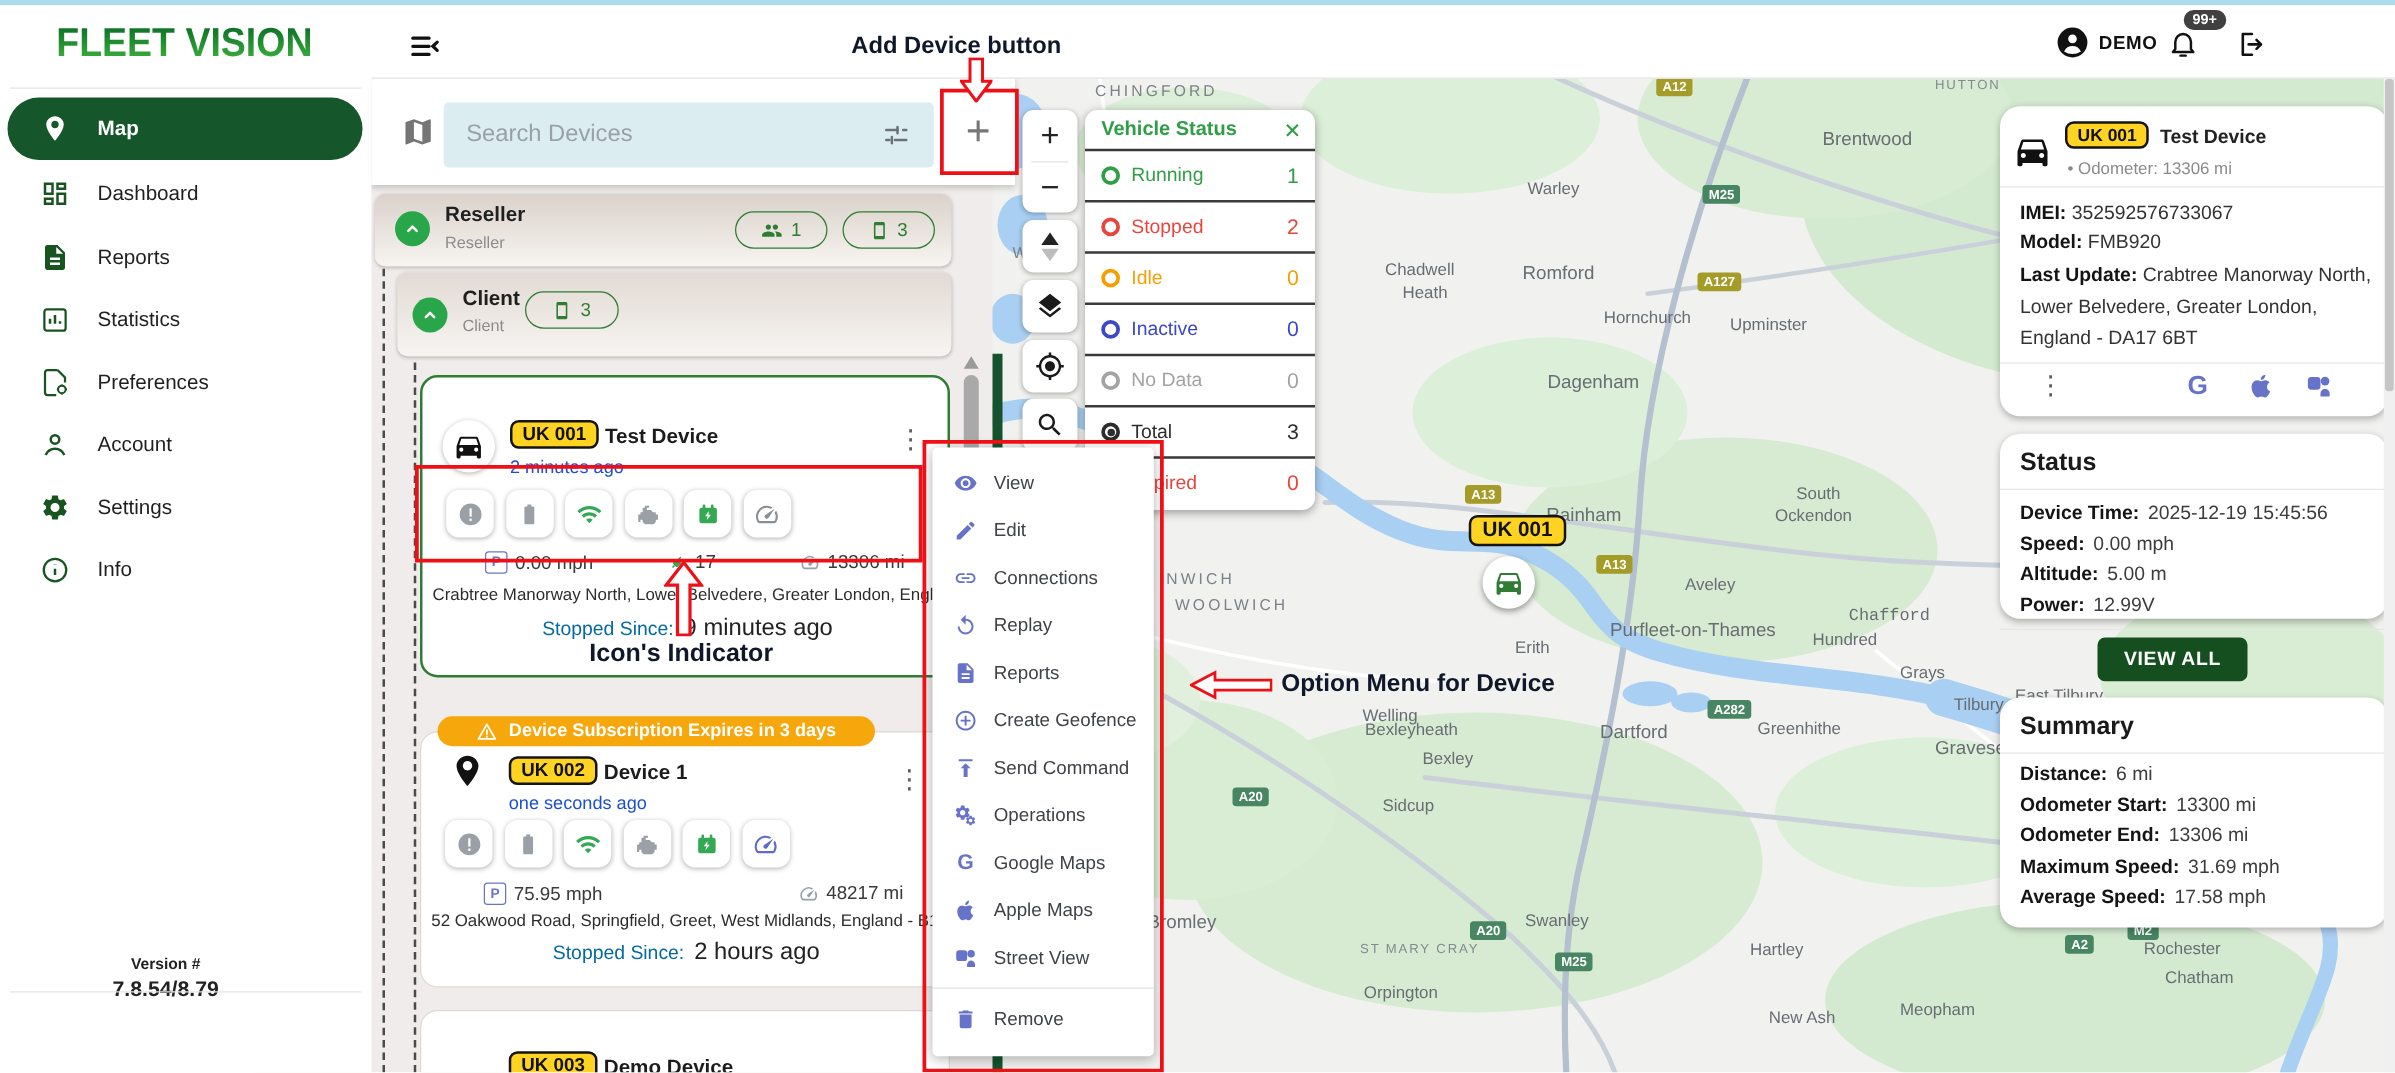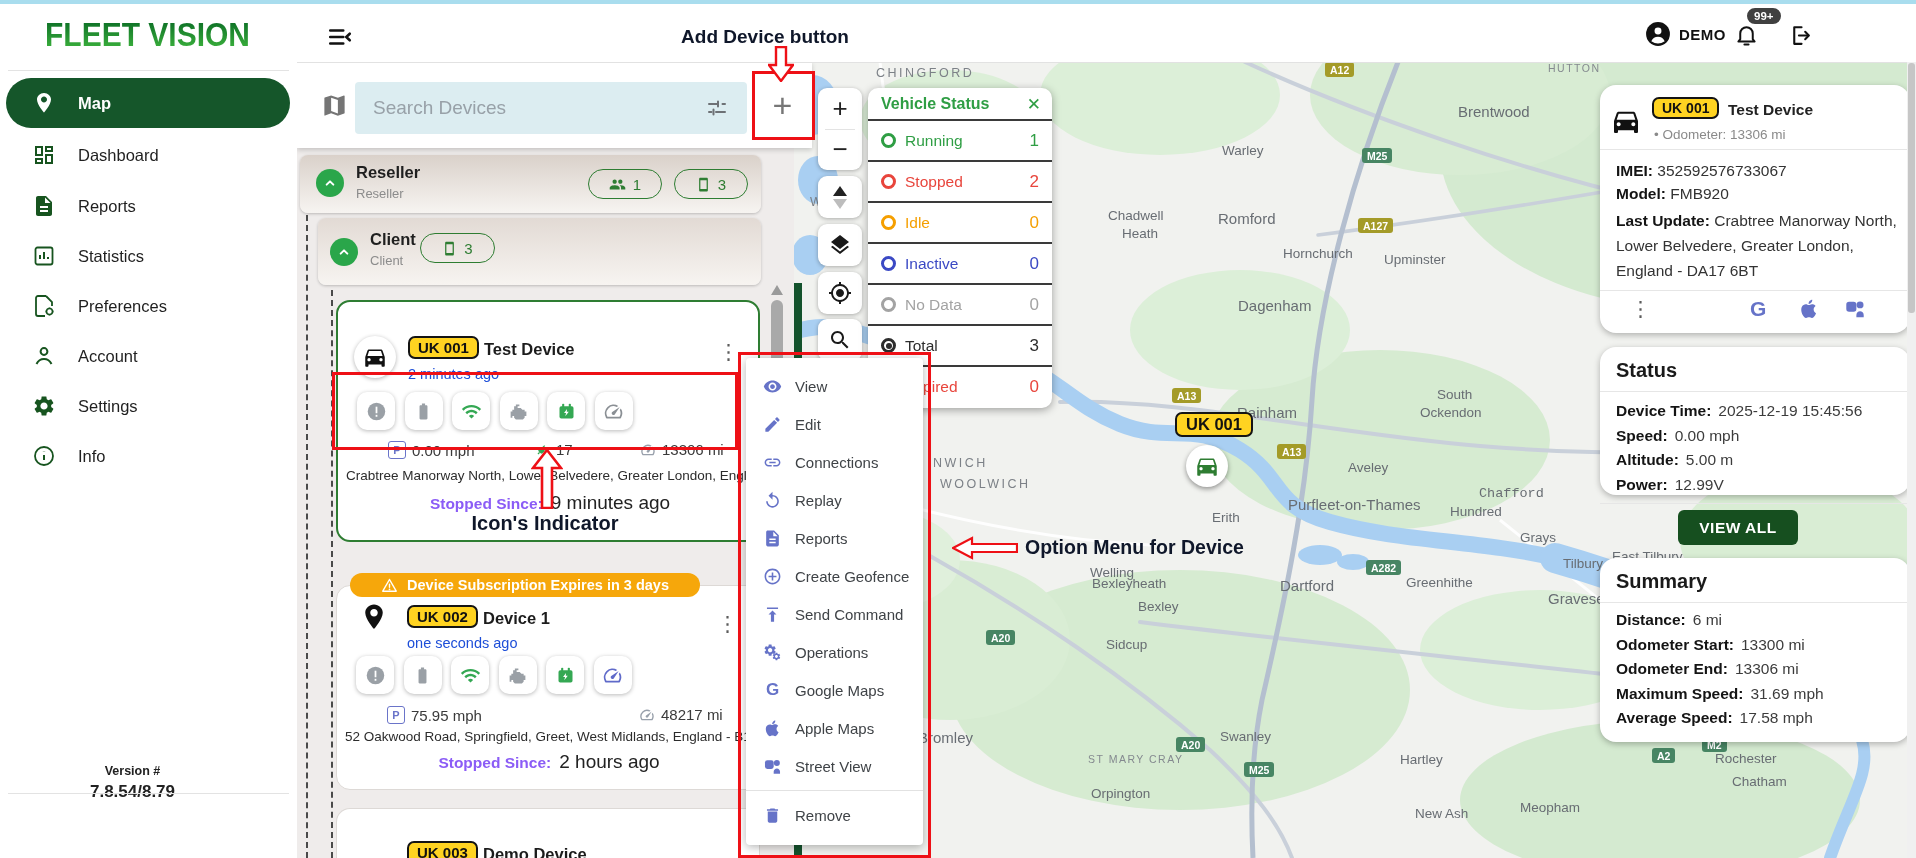--- a/index.html
+++ b/index.html
@@ -47,21 +47,21 @@
   .devname{font-weight:700;font-size:16.5px;color:#1c1c1c;}
   .devtime{font-size:14.5px;color:#1d4ed8;}
   .kebab{font-size:21px;color:#5c5c5c;line-height:16px;cursor:pointer;}
   .chip{width:38px;height:38px;background:#fff;border-radius:10px;box-shadow:0 1px 4px rgba(0,0,0,.28);
         display:flex;align-items:center;justify-content:center;}
   .statrow{font-size:15px;color:#3a3a3a;display:flex;align-items:center;gap:6px;}
   .pbox{width:16px;height:16px;border:1.5px solid #6a74c9;border-radius:3px;color:#6a74c9;font-size:11px;font-weight:700;
         display:flex;align-items:center;justify-content:center;}
   .devaddr{font-size:13.5px;color:#2c2c2c;text-align:center;white-space:nowrap;overflow:hidden;}
   .stoprow{display:flex;align-items:baseline;justify-content:center;gap:8px;}
-  .stoplbl{font-size:15.5px;color:#8b5cf6;font-weight:bold;}
+  .stoplbl{font-size:15.5px;color:#0369a1;}
   .stopval{font-size:19px;color:#222;}
   .banner{background:#f6a70b;border-radius:12px;color:#fff;font-weight:700;font-size:14.5px;
           display:flex;align-items:center;justify-content:center;gap:9px;z-index:14;}
   .scrolltri{width:0;height:0;border-left:6px solid transparent;border-right:6px solid transparent;border-bottom:10px solid #9a9a9a;z-index:10;}
   .scrollthumb{width:12px;background:#a9a9a9;border-radius:6px;z-index:10;}
   
   .mlab{position:absolute;color:#686d73;font-size:15px;white-space:nowrap;z-index:2;}
   .mlab.town-sm{font-size:13.5px;}
   .mlab.caps{font-size:12.5px;letter-spacing:2.5px;color:#7c8187;}
   .mlab.caps-sm{font-size:10.5px;letter-spacing:1.5px;color:#84898f;}

